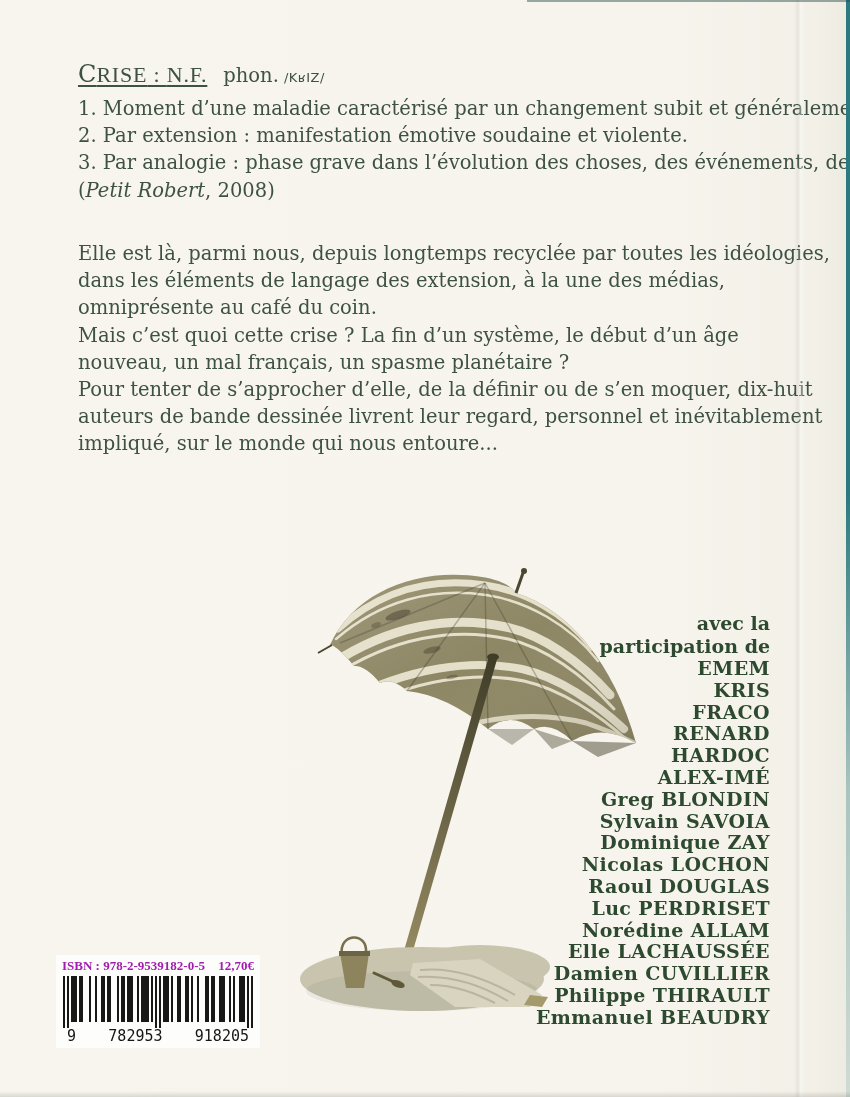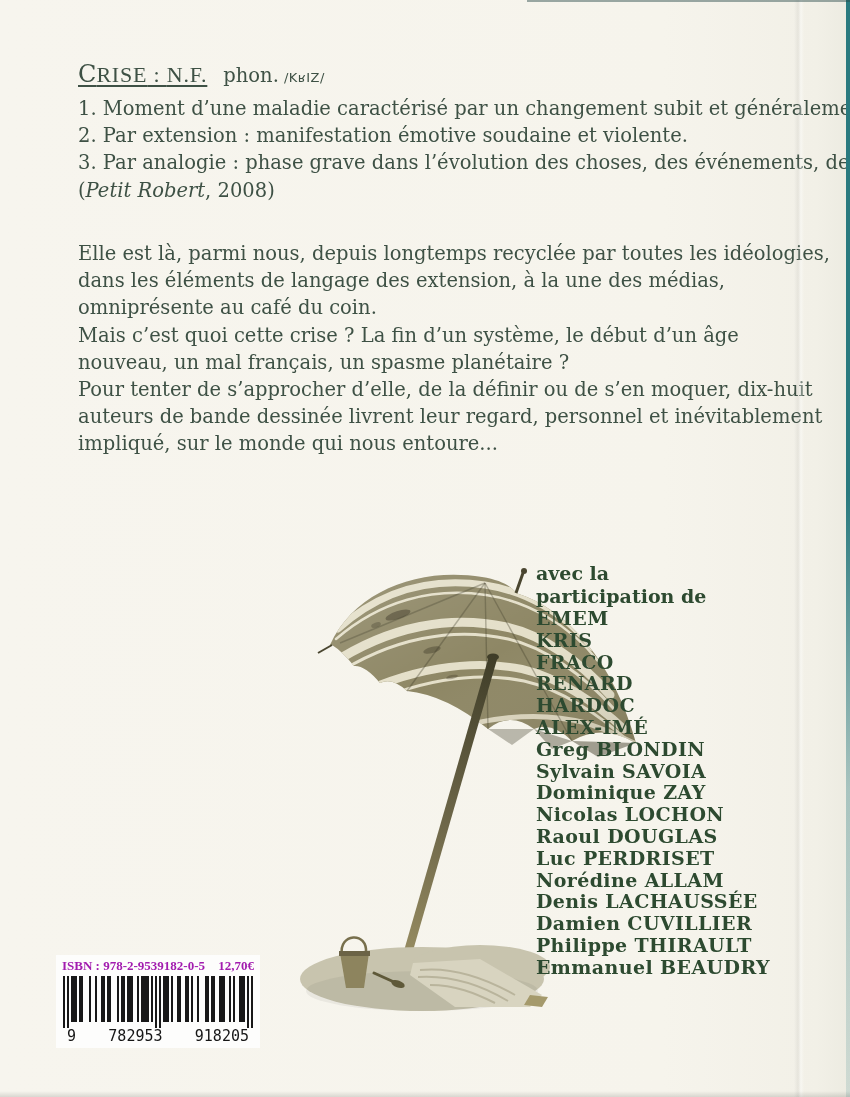--- a/index.html
+++ b/index.html
@@ -29,21 +29,21 @@
   .hw-cap{font-size:24px;}
   .hw-sc{font-size:22px;letter-spacing:.8px;font-family:Liberation Serif, serif;}
   .phon-label{font-size:19.5px;margin-left:16px;}
   .phon-value{font-family:"DejaVu Sans",sans-serif;font-size:13px;letter-spacing:.5px;}
   .def-line,.syn-line{font-size:19.5px;line-height:27.2px;white-space:nowrap;}
 
   
   .synopsis{position:absolute;left:78px;top:240px;width:720px;}
 
   
-  .contributors{position:absolute;right:80px;top:562px;color:var(--name-green,#2d4a30);margin-left:48px;}
+  .contributors{position:absolute;right:80px;top:612px;text-align:right;color:var(--name-green,#2d4a30);margin-left:48px;}
   .contrib-intro{font-weight:bold;font-size:19px;line-height:23px;white-space:nowrap;}
   .contrib-name{font-weight:bold;font-size:19px;line-height:21.8px;letter-spacing:.4px;white-space:nowrap;}
 
   
   .parasol{position:absolute;left:280px;top:555px;width:420px;height:470px;}
   .canopy-base{fill:var(--canopy,#8e8765);}
   .stripe{stroke:var(--stripe,#e4dfc9);fill:none;stroke-linecap:round;}
   .rib{stroke:rgba(60,56,38,.35);stroke-width:1.4;fill:none;}
   .smudge{fill:rgba(55,50,32,.5);}
   .flap{fill:rgba(74,70,50,.5);}
@@ -177,21 +177,21 @@
     <div class="contrib-name">RENARD</div>
     <div class="contrib-name">HARDOC</div>
     <div class="contrib-name">ALEX-IMÉ</div>
     <div class="contrib-name">Greg BLONDIN</div>
     <div class="contrib-name">Sylvain SAVOIA</div>
     <div class="contrib-name">Dominique ZAY</div>
     <div class="contrib-name">Nicolas LOCHON</div>
     <div class="contrib-name">Raoul DOUGLAS</div>
     <div class="contrib-name">Luc PERDRISET</div>
     <div class="contrib-name">Norédine ALLAM</div>
-    <div class="contrib-name">Denis LACHAUSSÉE</div>
+    <div class="contrib-name">Elle LACHAUSSÉE</div>
     <div class="contrib-name">Damien CUVILLIER</div>
     <div class="contrib-name">Philippe THIRAULT</div>
     <div class="contrib-name">Emmanuel BEAUDRY</div>
   </div>
 
   <div class="isbn-box">
     <div class="isbn-line">
       <span>ISBN : 978-2-9539182-0-5</span>
       <span class="isbn-price">12,70€</span>
     </div>

